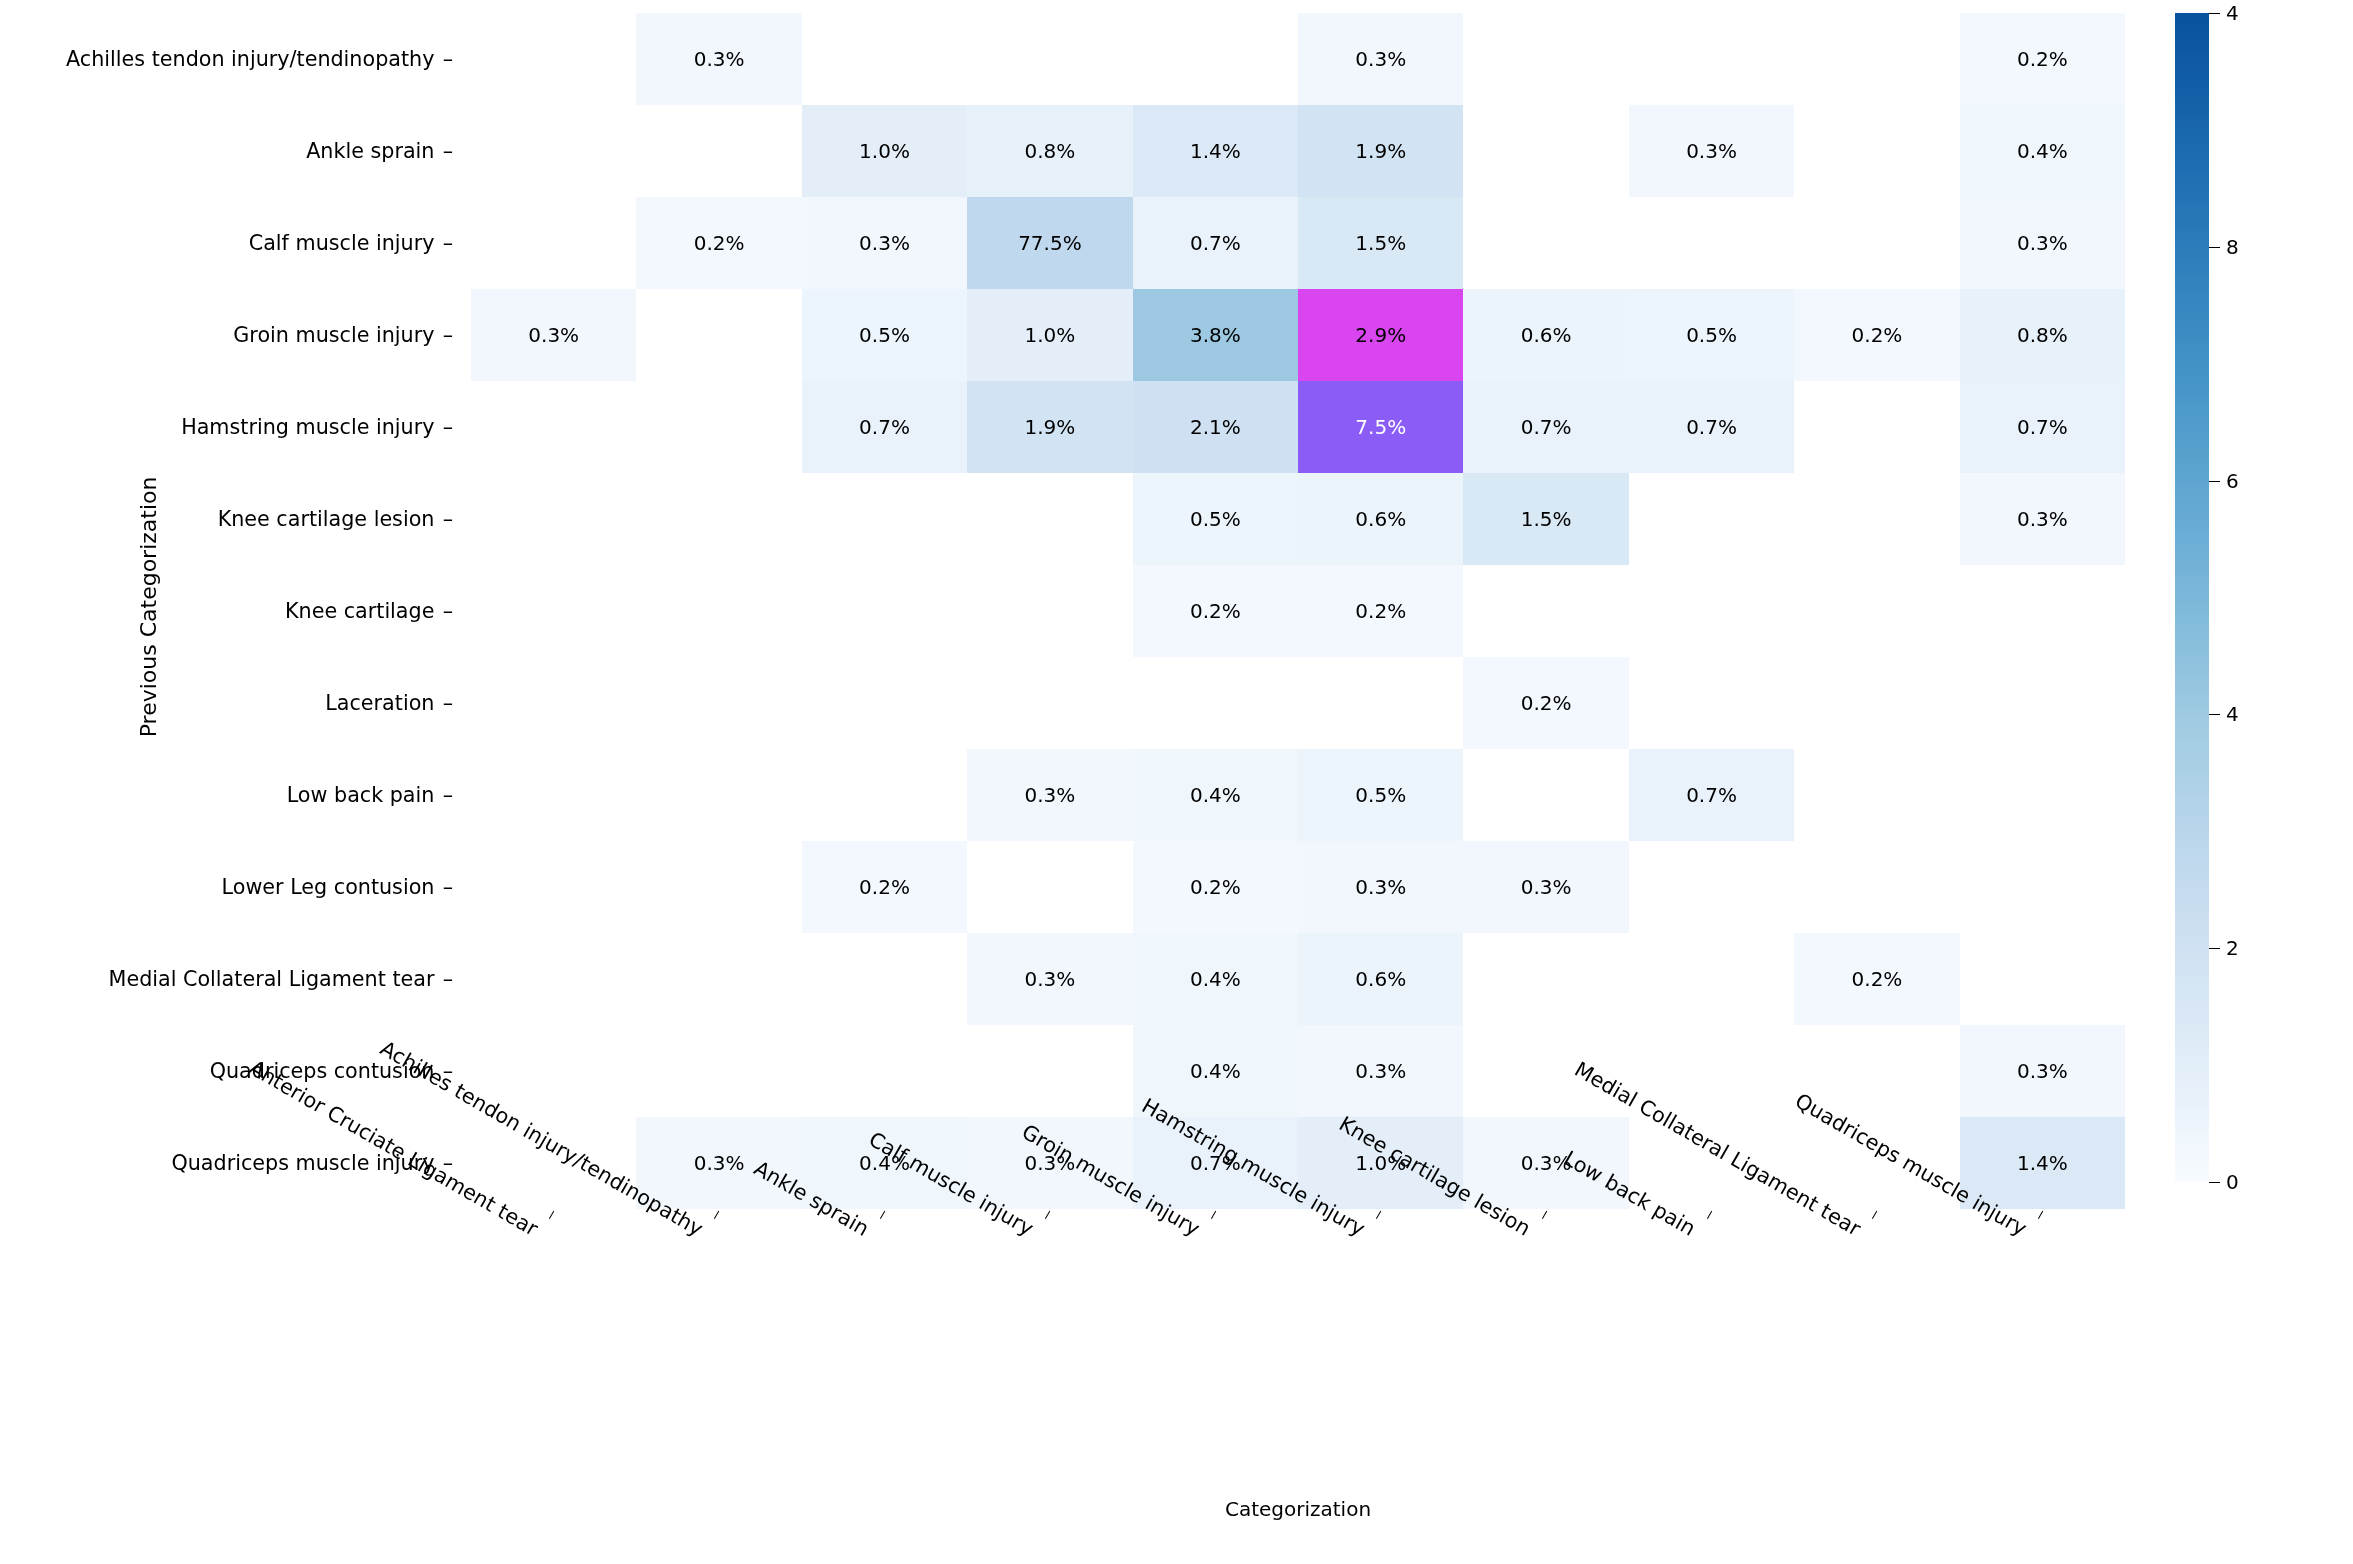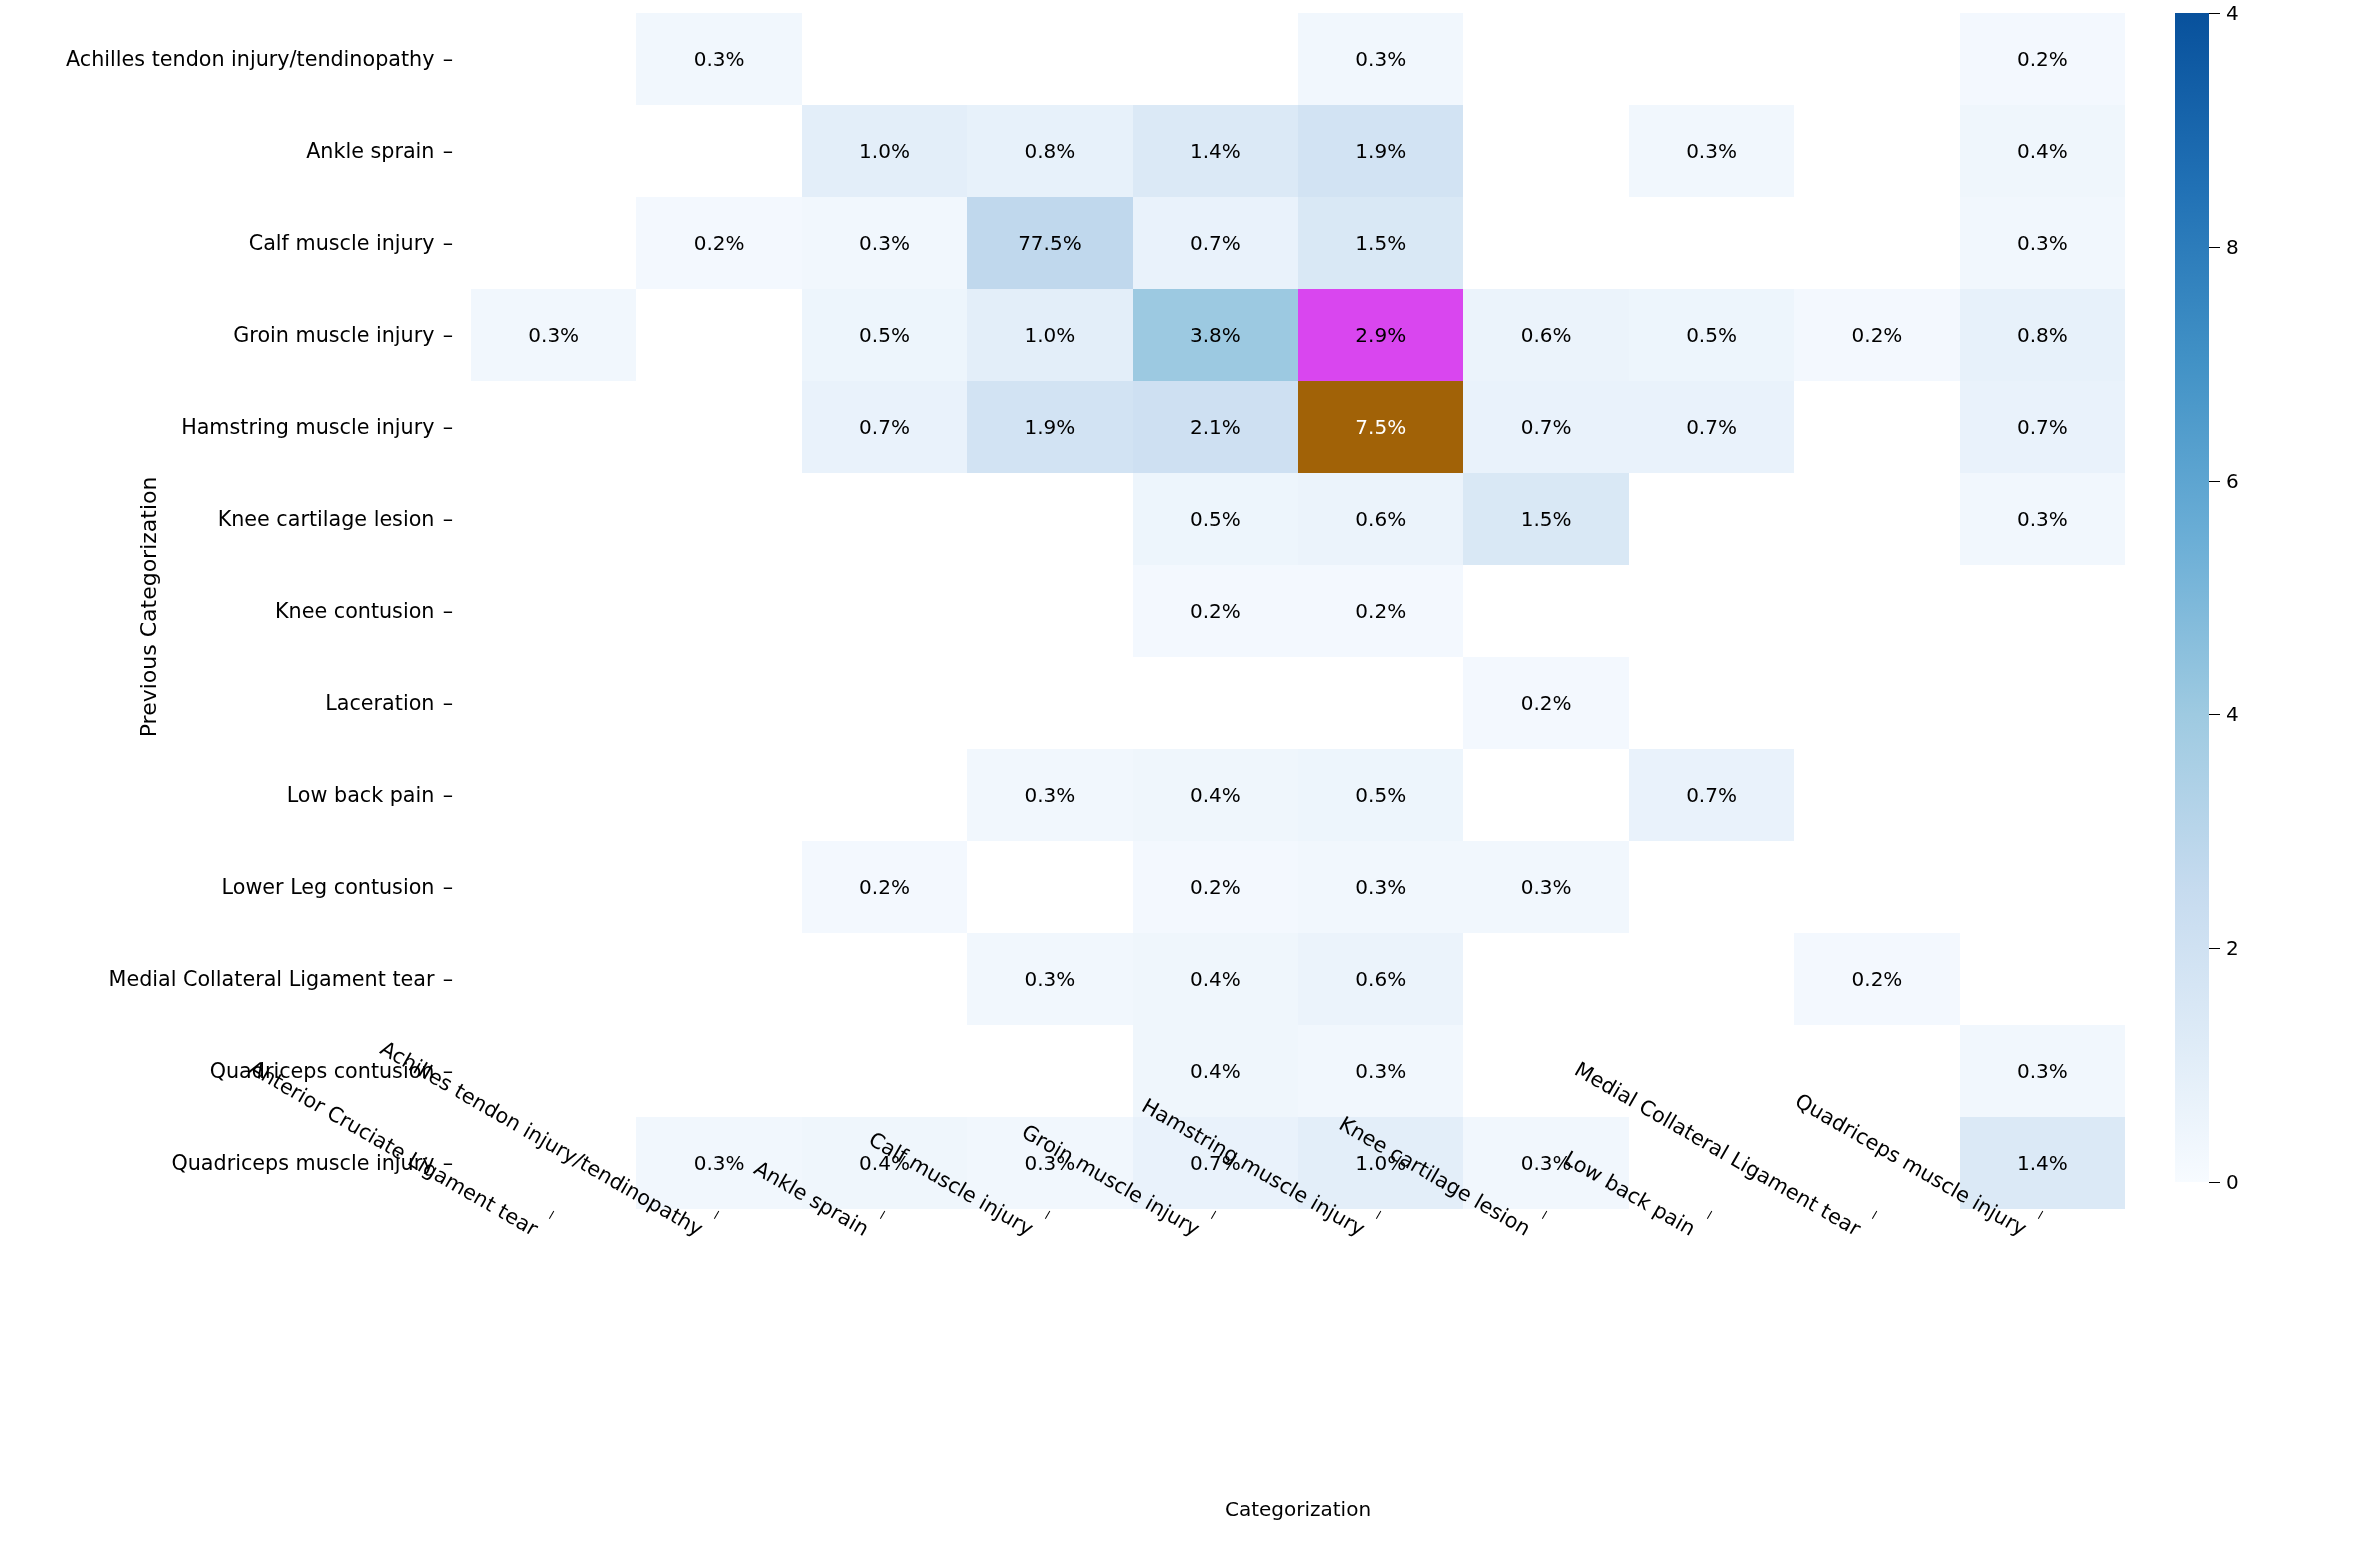--- a/index.html
+++ b/index.html
@@ -176,21 +176,21 @@
       </div>
       <div class="ytick">
         <span>Hamstring muscle injury</span>
         <span class="dash">–</span>
       </div>
       <div class="ytick">
         <span>Knee cartilage lesion</span>
         <span class="dash">–</span>
       </div>
       <div class="ytick">
-        <span>Knee contusion</span>
+        <span>Knee cartilage</span>
         <span class="dash">–</span>
       </div>
       <div class="ytick">
         <span>Laceration</span>
         <span class="dash">–</span>
       </div>
       <div class="ytick">
         <span>Low back pain</span>
         <span class="dash">–</span>
       </div>
@@ -260,21 +260,21 @@
         <div class="hm-cell" style="background: rgb(237, 245, 252); color: rgb(0, 0, 0);">0.5%</div>
         <div class="hm-cell" style="background: rgb(243, 248, 254); color: rgb(0, 0, 0);">0.2%</div>
         <div class="hm-cell" style="background: rgb(231, 241, 250); color: rgb(0, 0, 0);">0.8%</div>
       </div>
       <div class="hm-row">
         <div class="hm-cell empty"></div>
         <div class="hm-cell empty"></div>
         <div class="hm-cell" style="background: rgb(233, 242, 251); color: rgb(0, 0, 0);">0.7%</div>
         <div class="hm-cell" style="background: rgb(210, 227, 243); color: rgb(0, 0, 0);">1.9%</div>
         <div class="hm-cell" style="background: rgb(206, 224, 242); color: rgb(0, 0, 0);">2.1%</div>
-        <div class="hm-cell" style="background: #a16207; color: rgb(255, 255, 255);">7.5%</div>
+        <div class="hm-cell" style="background: #8b5cf6; color: rgb(255, 255, 255);">7.5%</div>
         <div class="hm-cell" style="background: rgb(233, 242, 251); color: rgb(0, 0, 0);">0.7%</div>
         <div class="hm-cell" style="background: rgb(233, 242, 251); color: rgb(0, 0, 0);">0.7%</div>
         <div class="hm-cell empty"></div>
         <div class="hm-cell" style="background: rgb(233, 242, 251); color: rgb(0, 0, 0);">0.7%</div>
       </div>
       <div class="hm-row">
         <div class="hm-cell empty"></div>
         <div class="hm-cell empty"></div>
         <div class="hm-cell empty"></div>
         <div class="hm-cell empty"></div>

